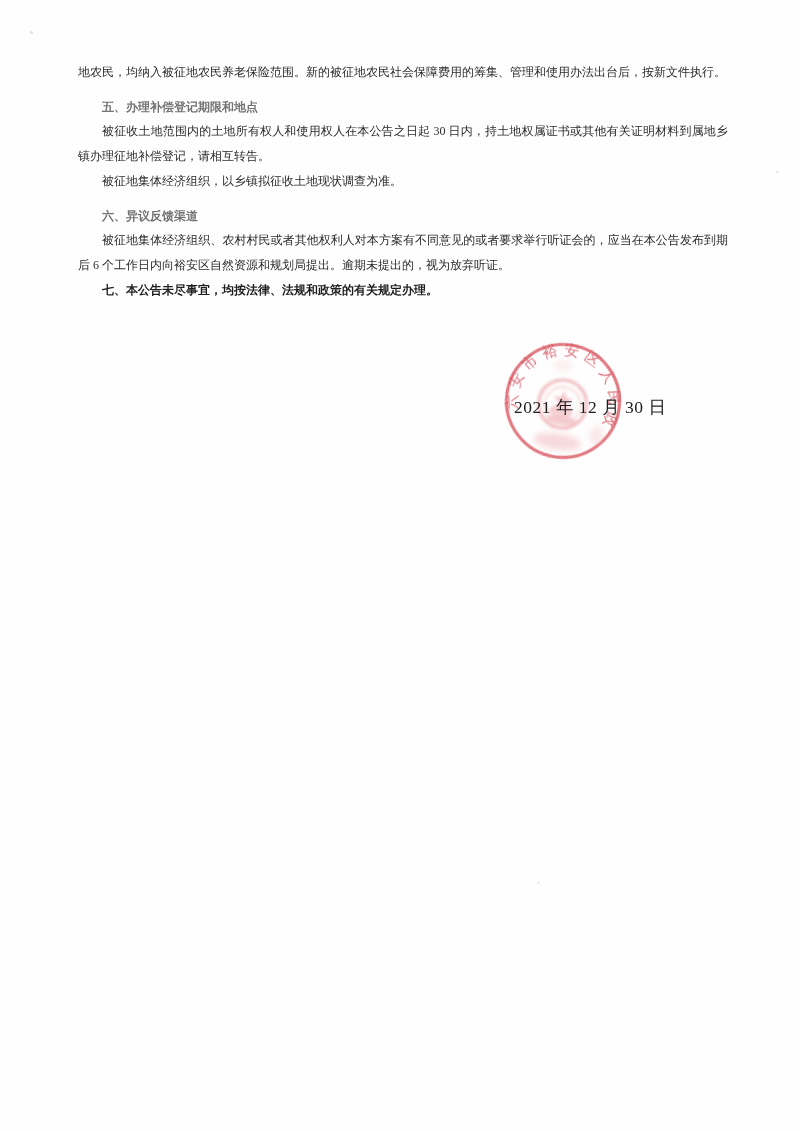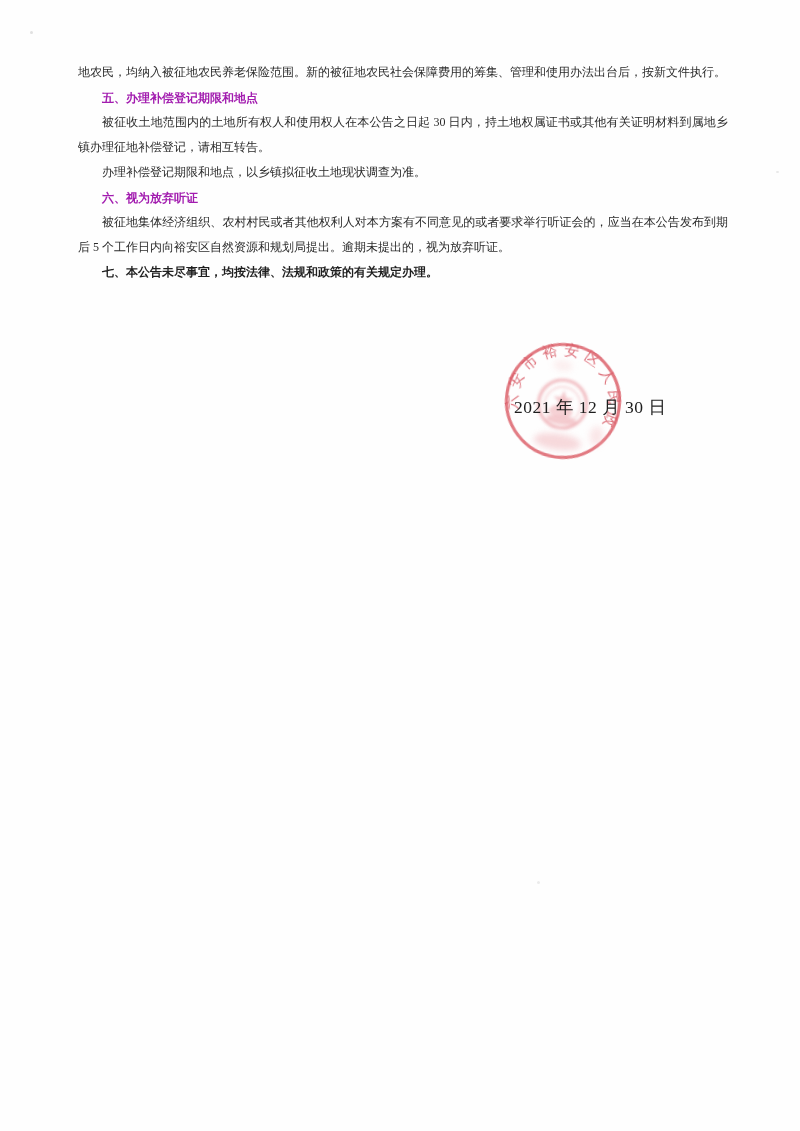--- a/index.html
+++ b/index.html
@@ -31,25 +31,25 @@
     text-justify: inter-ideograph;
   }
   .para {
     margin: 0;
     text-indent: 2em;
   }
   .para.no-indent {
     text-indent: 0;
   }
   .heading {
-    margin: 1px 0 0 0;
+    margin: 10px 0 0 0;
     text-indent: 2em;
     font-family: "Liberation Sans", "DejaVu Sans", sans-serif;
     font-weight: bold;
-    color: #a21caf;
+    color: #737373;
   }
   .para.bold {
     font-family: "Liberation Sans", "DejaVu Sans", sans-serif;
     font-weight: bold;
     color: #1f1f1f;
   }
   .date-line {
     position: absolute;
     left: 514px;
     top: 395px;
@@ -83,23 +83,23 @@
 </style>
 </head>
 <body>
 
 <div class="scan-page">
 
   <div class="notice-body">
     <p class="para no-indent">地农民，均纳入被征地农民养老保险范围。新的被征地农民社会保障费用的筹集、管理和使用办法出台后，按新文件执行。</p>
     <p class="heading">五、办理补偿登记期限和地点</p>
     <p class="para">被征收土地范围内的土地所有权人和使用权人在本公告之日起 30 日内，持土地权属证书或其他有关证明材料到属地乡镇办理征地补偿登记，请相互转告。</p>
-    <p class="para">办理补偿登记期限和地点，以乡镇拟征收土地现状调查为准。</p>
-    <p class="heading">六、视为放弃听证</p>
-    <p class="para">被征地集体经济组织、农村村民或者其他权利人对本方案有不同意见的或者要求举行听证会的，应当在本公告发布到期后 5 个工作日内向裕安区自然资源和规划局提出。逾期未提出的，视为放弃听证。</p>
+    <p class="para">被征地集体经济组织，以乡镇拟征收土地现状调查为准。</p>
+    <p class="heading">六、异议反馈渠道</p>
+    <p class="para">被征地集体经济组织、农村村民或者其他权利人对本方案有不同意见的或者要求举行听证会的，应当在本公告发布到期后 6 个工作日内向裕安区自然资源和规划局提出。逾期未提出的，视为放弃听证。</p>
     <p class="para bold">七、本公告未尽事宜，均按法律、法规和政策的有关规定办理。</p>
   </div>
 
   <div class="date-line">2021 年 12 月 30 日</div>
 
   <div class="seal-wrap">
     <svg width="130" height="130" viewBox="0 0 130 130">
       <defs>
         <filter id="blurSoft" x="-30%" y="-30%" width="160%" height="160%">
           <feGaussianBlur stdDeviation="0.7"></feGaussianBlur>

